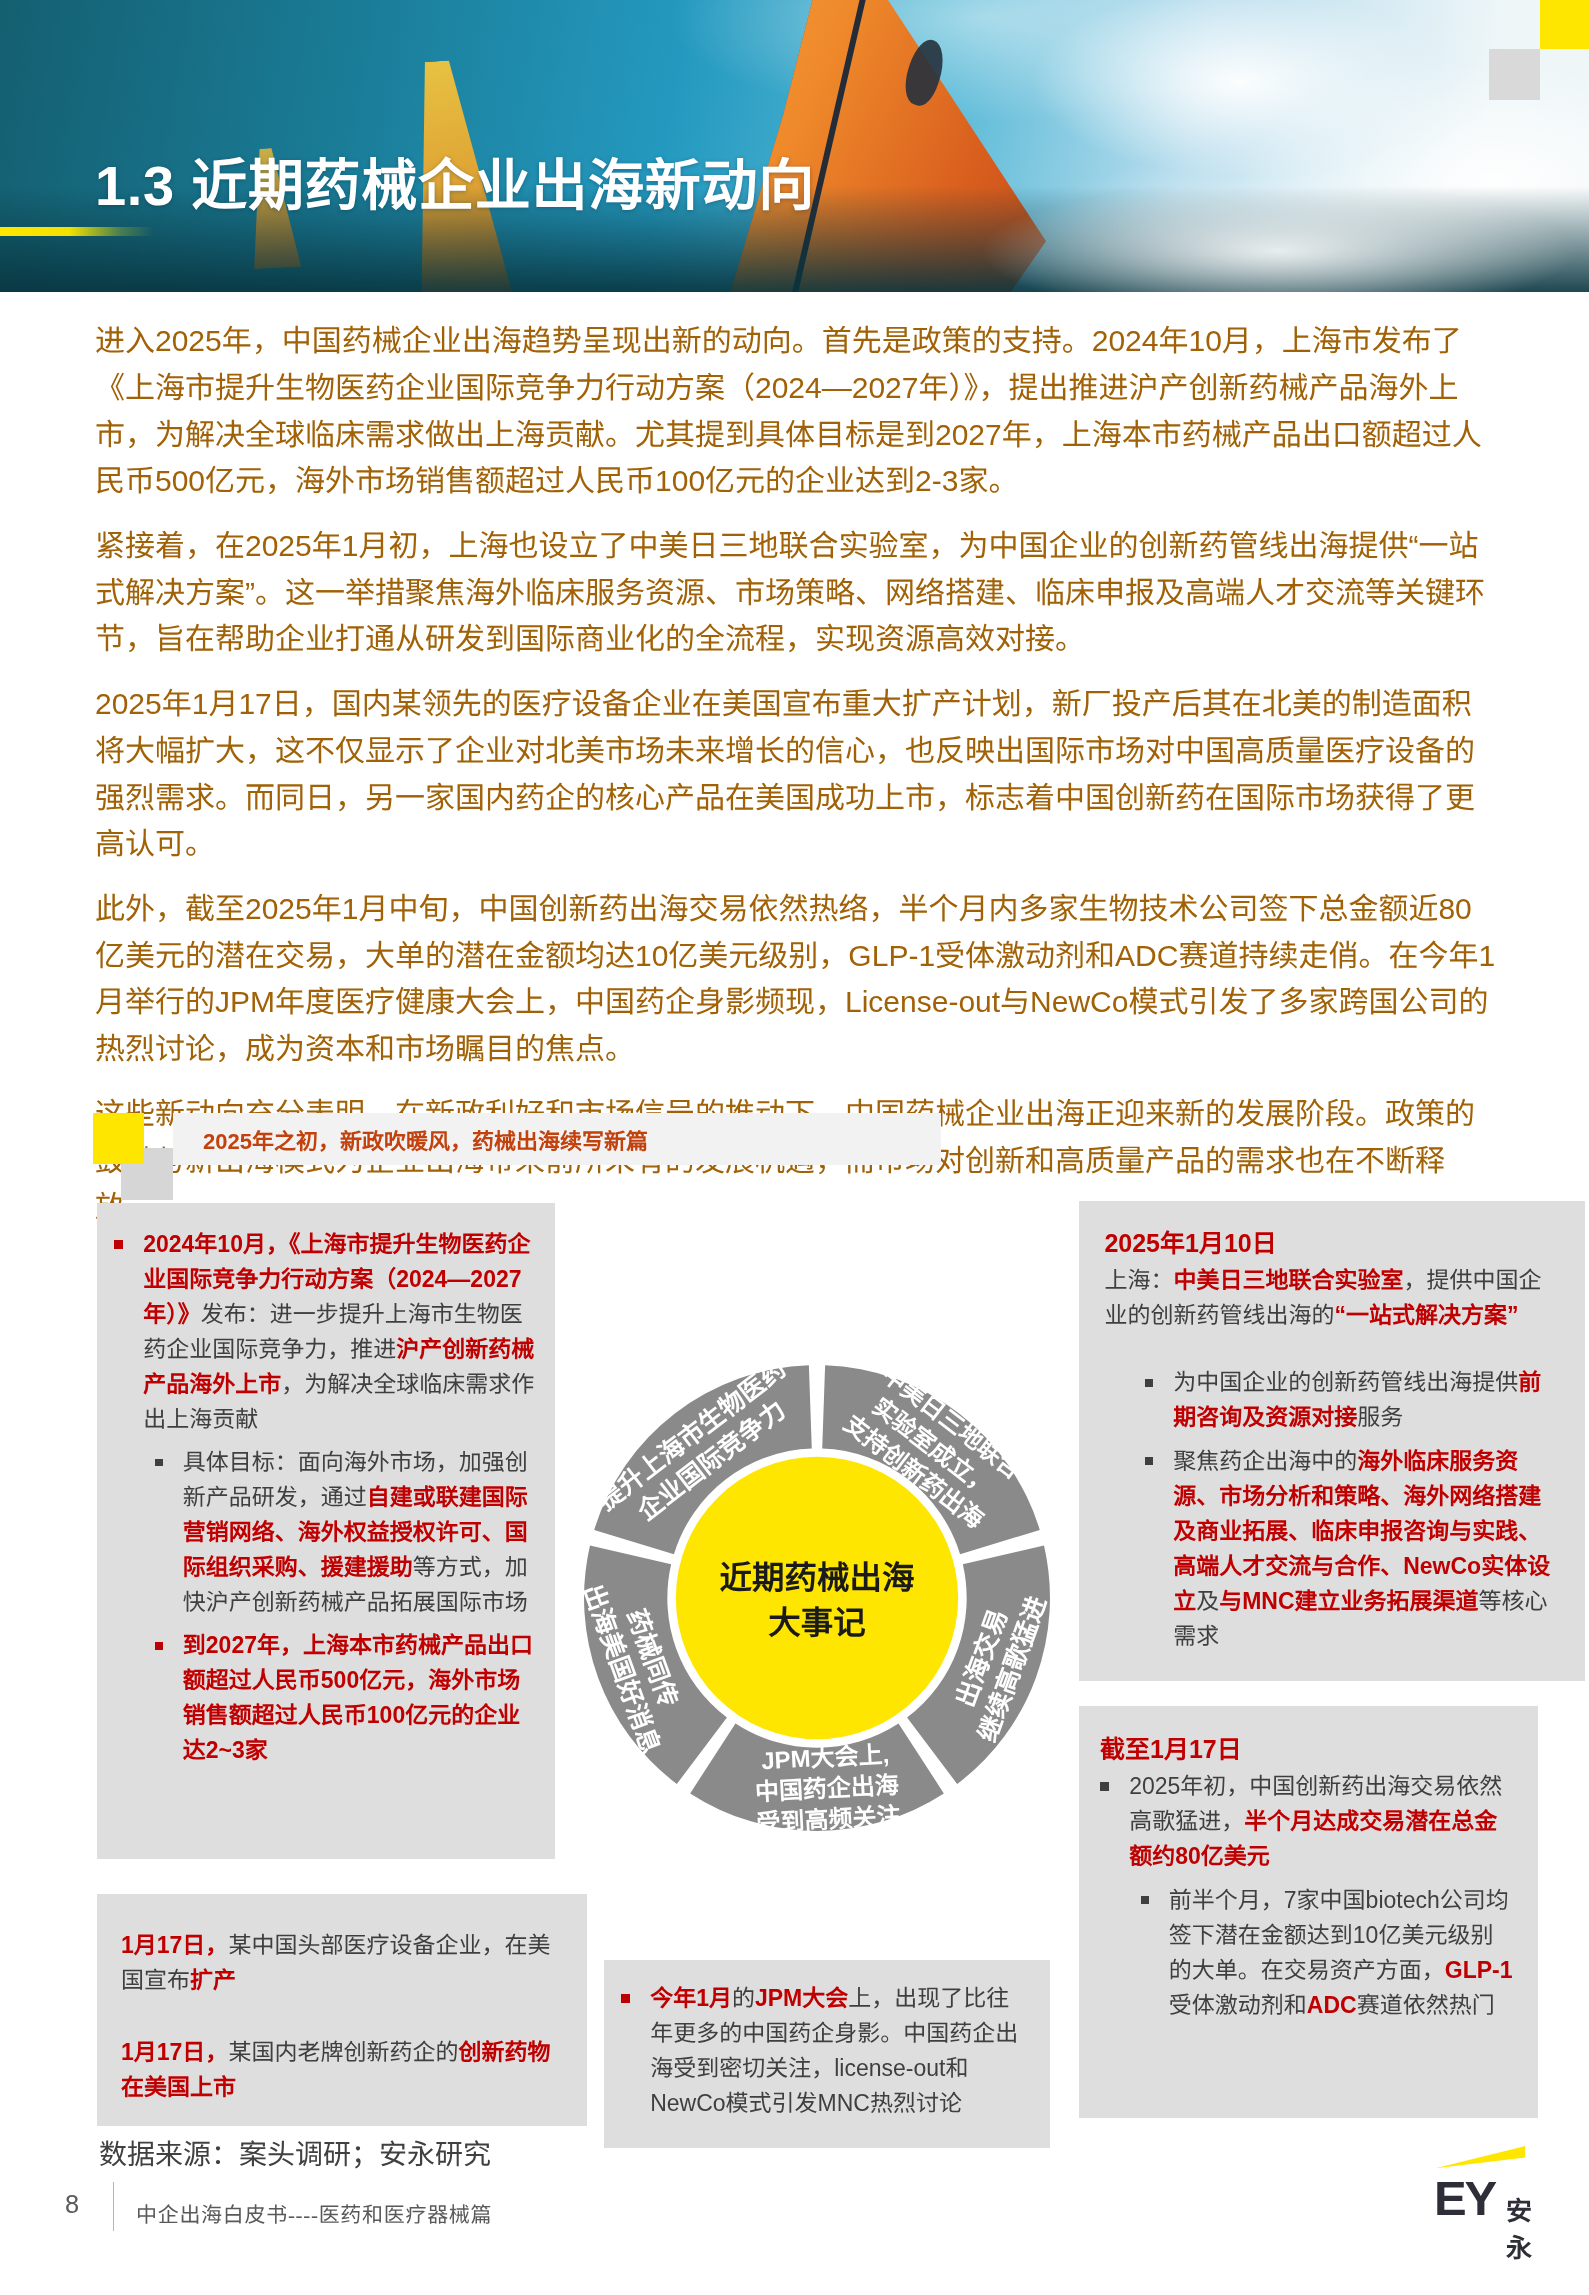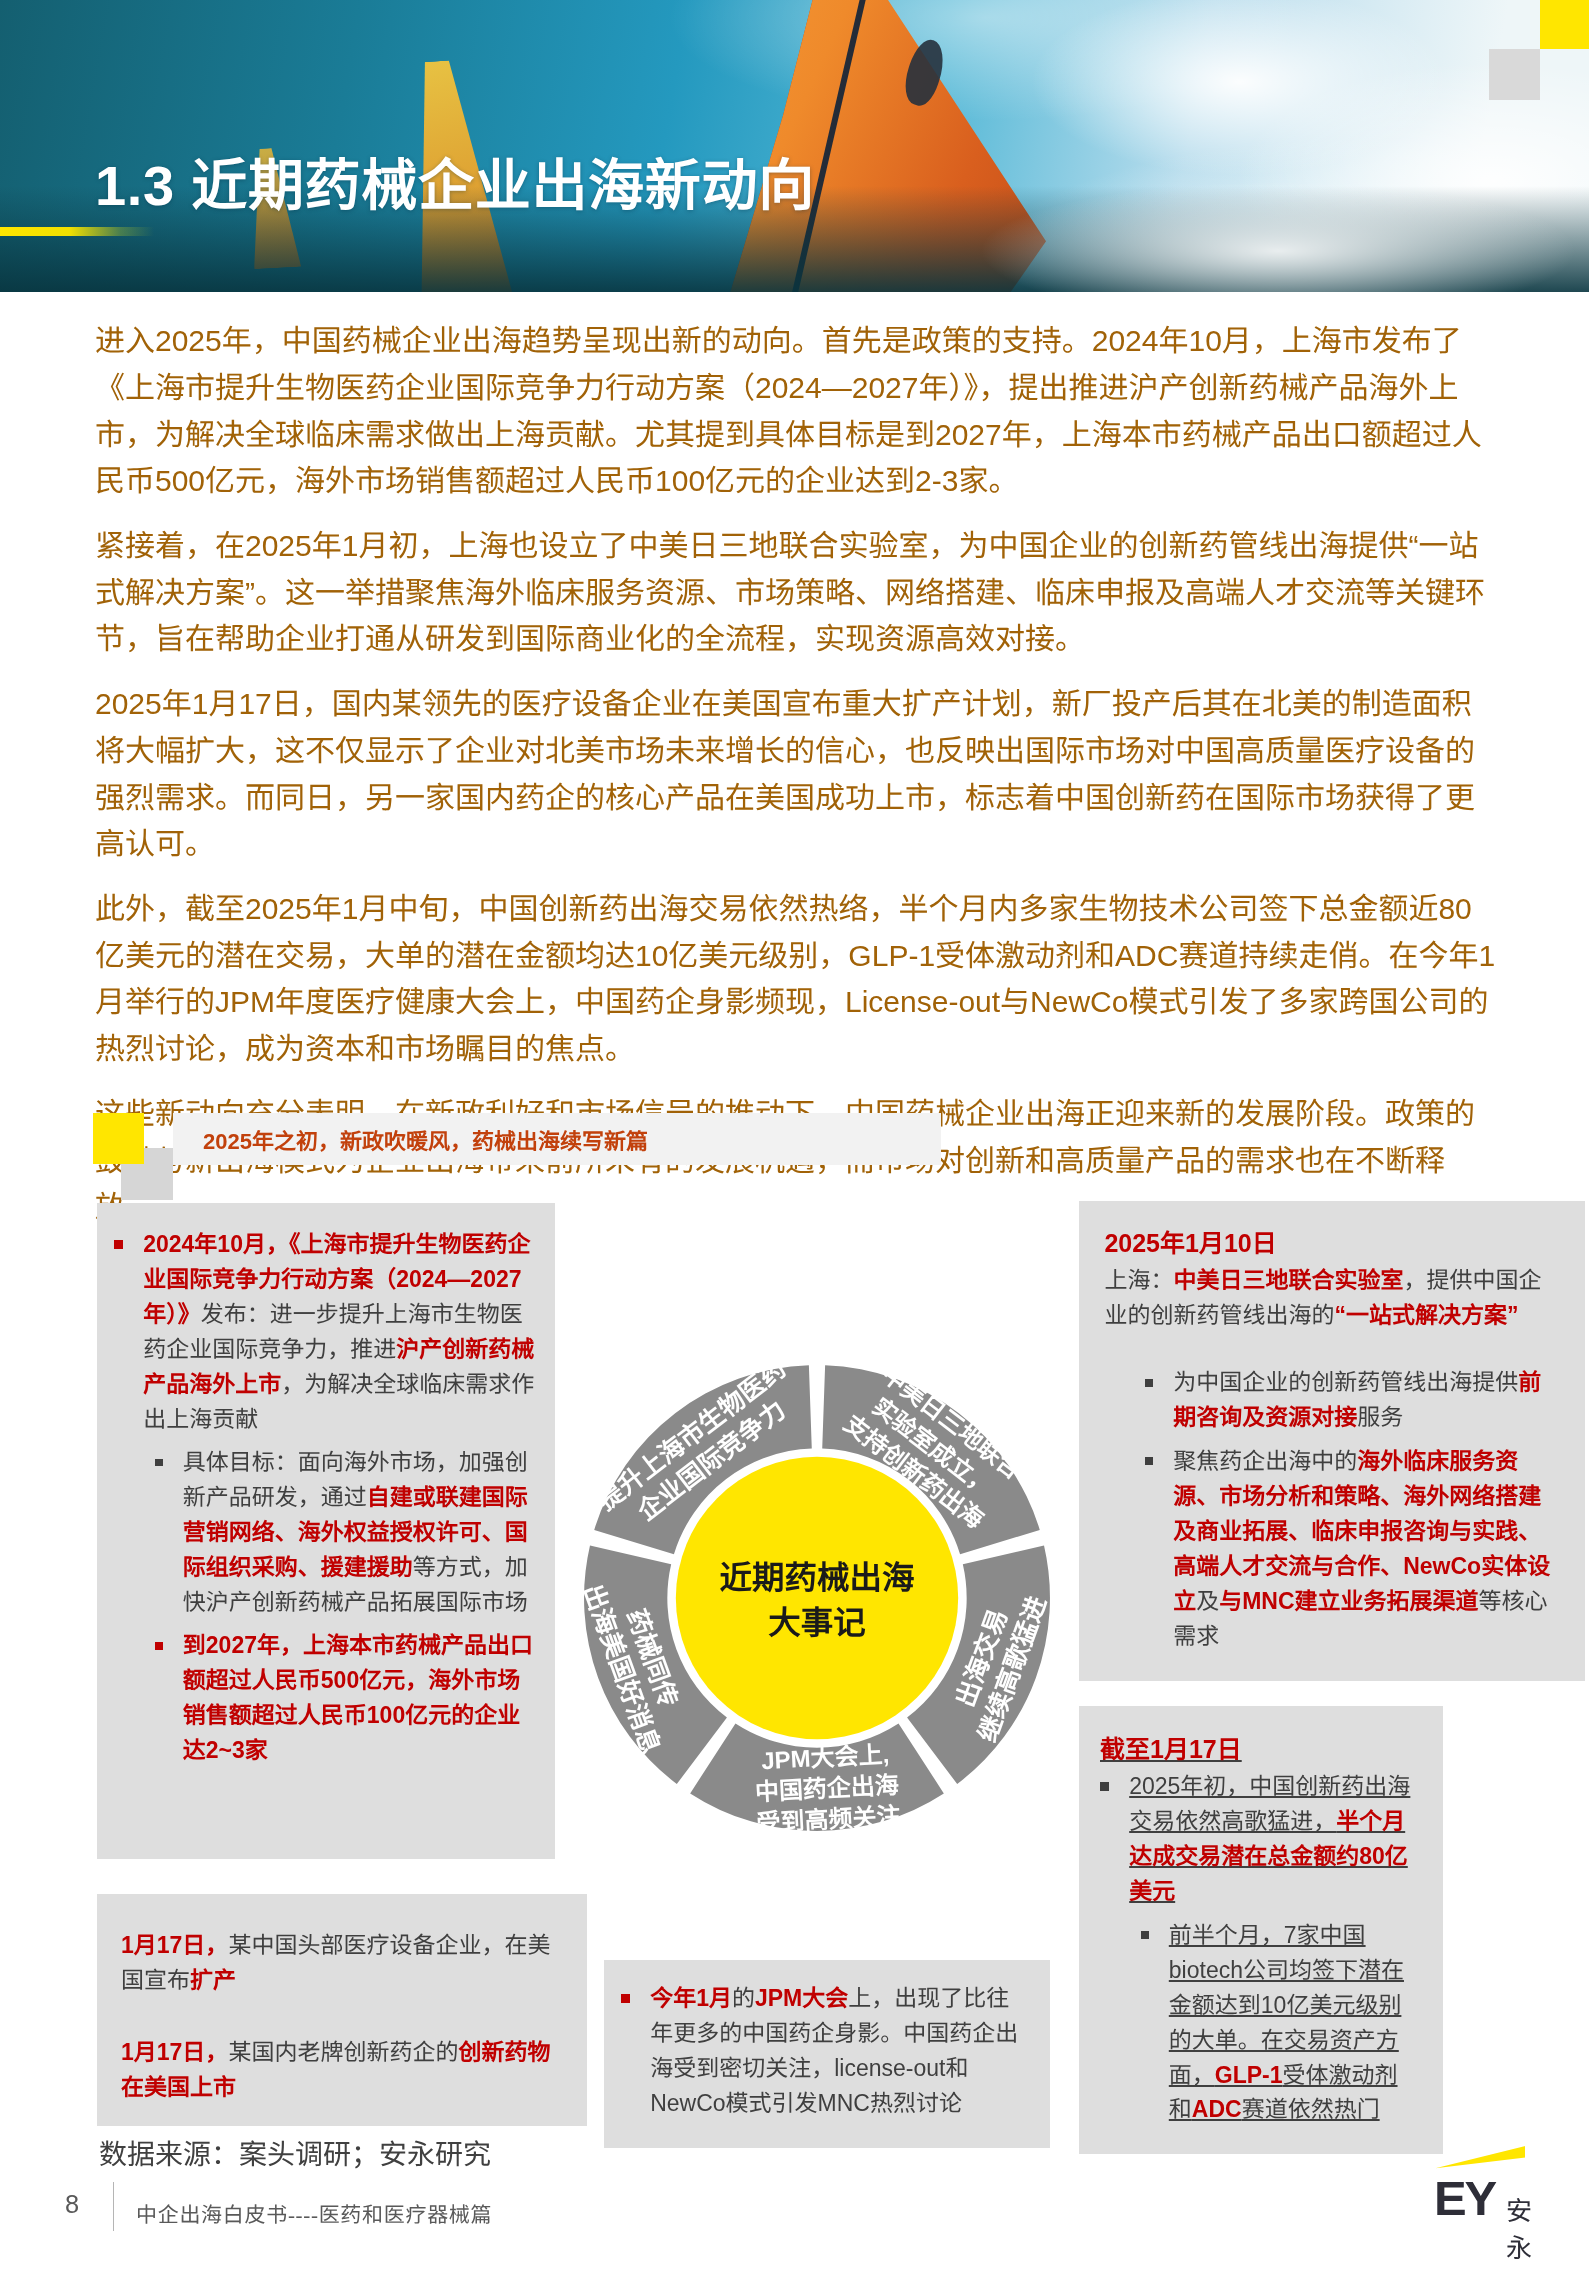--- a/index.html
+++ b/index.html
@@ -46,21 +46,21 @@
     display:flex;align-items:center;padding-left:30px;}
   .sec-bar span{font-size:22px;font-weight:bold;color:#c2410c;}
   .sec-sq-y{position:absolute;left:93px;top:1113px;width:51px;height:51px;background:#ffe600;z-index:3;}
   .sec-sq-g{position:absolute;left:121px;top:1148px;width:52px;height:52px;background:#d6d6d6;z-index:2;}
   
   .gbox{position:absolute;background:#dedede;font-size:23px;line-height:1.52;color:#3f3f3f;}
   .box-left{left:97px;top:1203px;width:458px;min-height:656px;padding:24px 20px 18.4px 17px;}
   .box-events{left:97px;top:1894px;width:490px;min-height:221px;padding:34px 24px 21px 24px;}
   .box-jpm{left:604px;top:1960px;width:446px;min-height:157px;padding:21px 21px 18.4px 17px;}
   .box-r1{left:1079px;top:1201px;width:506px;min-height:480px;padding:22.6px 25.4px 18.4px 25.4px;}
-  .box-r2{left:1079px;top:1706px;width:364px;min-height:412px;padding:24px 25.4px 18.4px 21px;text-decoration:underline;}
+  .box-r2{left:1079px;top:1706px;width:459px;min-height:412px;padding:24px 25.4px 18.4px 21px;}
   .bullet{display:flex;margin-bottom:8.5px;}
   .bullet .sq{flex:0 0 auto;width:9.2px;height:9.2px;margin-top:12.7px;background:#3f3f3f;}
   .bullet .sq.red{background:#c00000;}
   .bullet .tx{flex:1;padding-left:20px;}
   .lvl2{margin-left:41px;}
   .lvl2 .sq{width:7.8px;height:7.8px;margin-top:13.4px;}
   .seg-red{color:#c00000;font-weight:bold;}
   .date-red{font-size:25px;font-weight:bold;color:#c00000;margin-bottom:1.4px;}
   .r1-intro{margin-bottom:32.5px;}
   .ev-line{margin-bottom:37px;}
@@ -75,21 +75,21 @@
     font-family:"Liberation Sans","DejaVu Sans",sans-serif;}
   
   .source{position:absolute;left:99px;top:2132px;font-size:28px;color:#404040;}
   .pg-num{position:absolute;left:65px;top:2190px;font-size:25.4px;color:#595959;}
   .ft-div{position:absolute;left:113px;top:2182px;width:1.4px;height:49px;background:#b5b5b5;}
   .ft-title{position:absolute;left:136px;top:2198px;font-size:21px;color:#595959;letter-spacing:0.7px;font-family:Liberation Serif, serif;}
   .ey{position:absolute;left:1434px;top:2146px;width:120px;height:85px;}
   .ey .beam{position:absolute;left:1.4px;top:0;width:90px;height:25.4px;background:#ffe600;
     clip-path:polygon(0 88%,100% 0,100% 45%);}
   .ey .word{position:absolute;left:0;top:24px;font-size:49px;font-weight:bold;color:#2e2e38;letter-spacing:-2.1px;}
-  .ey .cn{position:absolute;left:72px;top:44px;font-size:26px;font-weight:normal;color:#2e2e38;}
+  .ey .cn{position:absolute;left:72px;top:44px;font-size:26px;font-weight:bold;color:#2e2e38;}
 </style>
 </head>
 <body>
 
 <div class="page">
 
   <div class="hero">
     <div class="clouds"></div>
     <div class="sail-3"></div>
     <div class="sail-2"></div>

